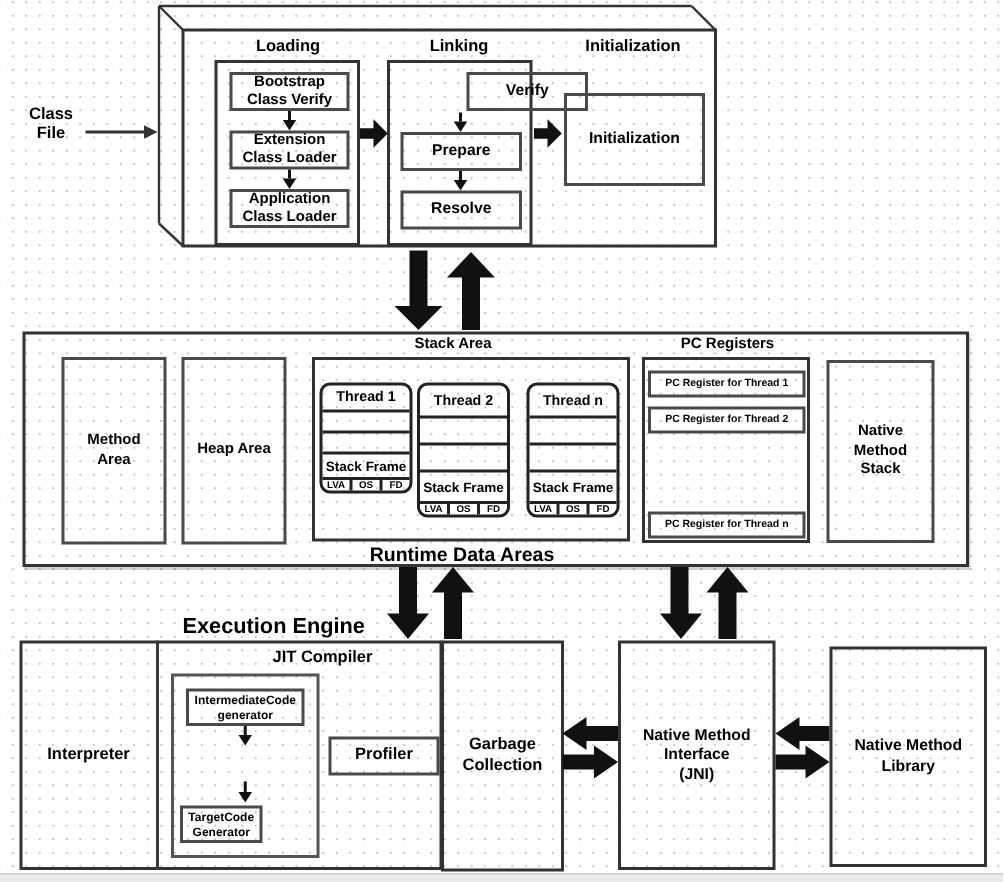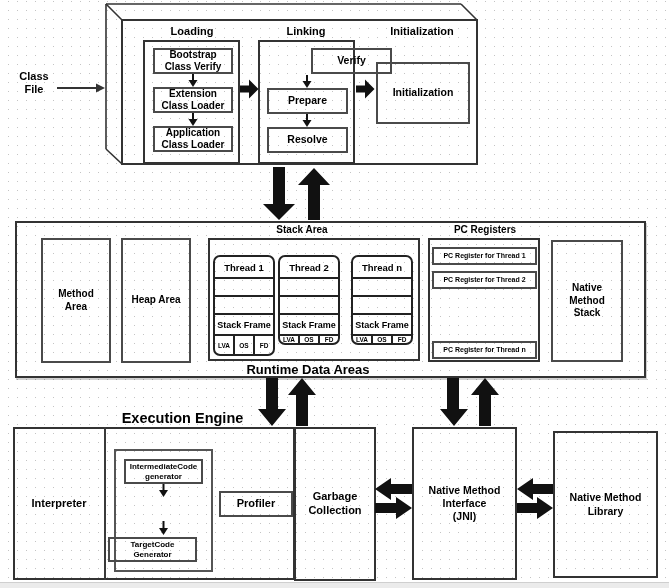--- a/index.html
+++ b/index.html
@@ -62,21 +62,21 @@
   <div class="box" style="left:376px;top:62px;width:94px;height:62px;font-size:10.5px;">Initialization</div>
 
   <div class="group" style="left:15px;top:221px;width:631px;height:157px;box-shadow:1px 2px 0 rgba(0,0,0,0.18);"></div>
   <div class="box" style="left:41px;top:238px;width:70px;height:125px;font-size:10px;">Method
 Area</div>
   <div class="box" style="left:121px;top:238px;width:70px;height:125px;font-size:10px;">Heap Area</div>
 
   <div class="lbl" style="left:262px;top:223px;width:80px;height:13px;font-size:10px;">Stack Area</div>
   <div class="group" style="left:208px;top:238px;width:212px;height:123px;"></div>
 
-  <div class="thread" style="left:213px;top:255px;width:62px;height:101px;">
+  <div class="thread" style="left:213px;top:255px;width:62px;height:74px;">
     <div class="th-title">Thread 1</div>
     <div class="th-row"></div>
     <div class="th-row"></div>
     <div class="th-frame">Stack Frame</div>
     <div class="th-cells">
       <div class="th-cell">LVA</div>
       <div class="th-cell">OS</div>
       <div class="th-cell">FD</div>
     </div>
   </div>
@@ -115,24 +115,25 @@
 Method
 Stack</div>
 
   <div class="lbl" style="left:198px;top:363px;width:220px;height:14px;font-size:13px;">Runtime Data Areas</div>
 
   <div class="lbl" style="left:90px;top:410px;width:185px;height:17px;font-size:14.5px;">Execution Engine</div>
   <div class="group" style="left:13px;top:427px;width:282px;height:153px;"></div>
   <div class="divider" style="left:104px;top:427px;width:2px;height:153px;"></div>
   <div class="lbl" style="left:13px;top:427px;width:92px;height:153px;font-size:11px;">Interpreter</div>
 
+  <div class="lbl" style="left:145px;top:432px;width:140px;height:13px;font-size:11px;">JIT Compiler</div>
   <div class="group" style="left:114px;top:449px;width:99px;height:123px;border-color:#555;"></div>
   <div class="box" style="left:124px;top:459px;width:79px;height:25px;font-size:8px;">IntermediateCode
 generator</div>
-  <div class="box" style="left:108px;top:537px;width:89px;height:25px;font-size:8px;">TargetCode
+  <div class="box" style="left:120px;top:537px;width:55px;height:25px;font-size:8px;">TargetCode
 Generator</div>
   <div class="box" style="left:219px;top:491px;width:74px;height:26px;font-size:11px;">Profiler</div>
 
   <div class="box" style="left:294px;top:427px;width:82px;height:154px;font-size:11px;border-color:#333;">Garbage
 Collection</div>
   <div class="box" style="left:412px;top:427px;width:105px;height:153px;font-size:10.5px;border-color:#333;">Native Method
 Interface
 (JNI)</div>
   <div class="box" style="left:553px;top:431px;width:105px;height:147px;font-size:10.5px;border-color:#333;">Native Method
 Library</div>

